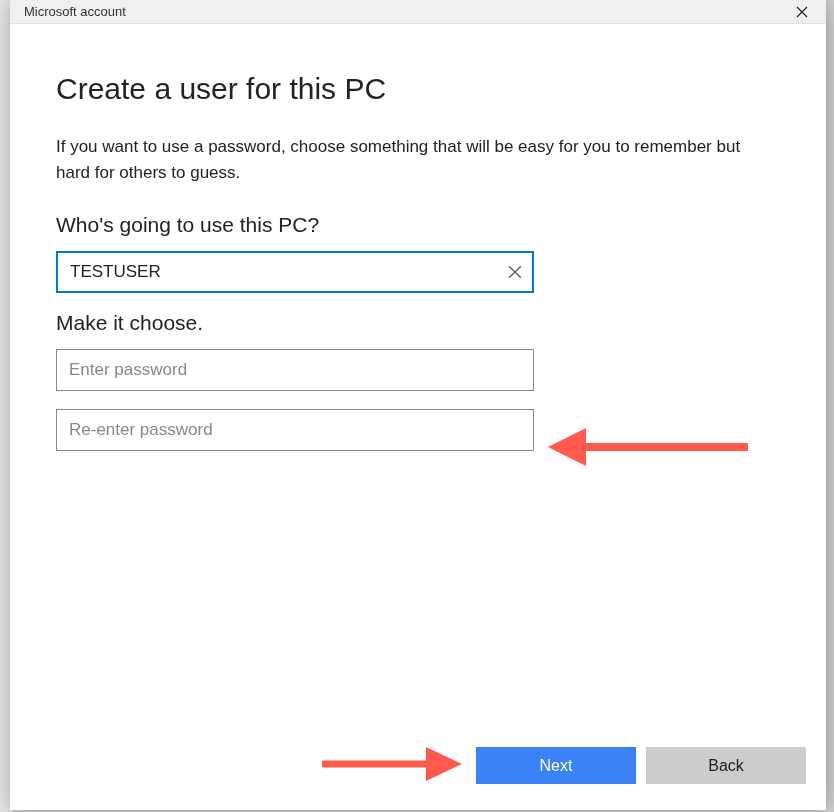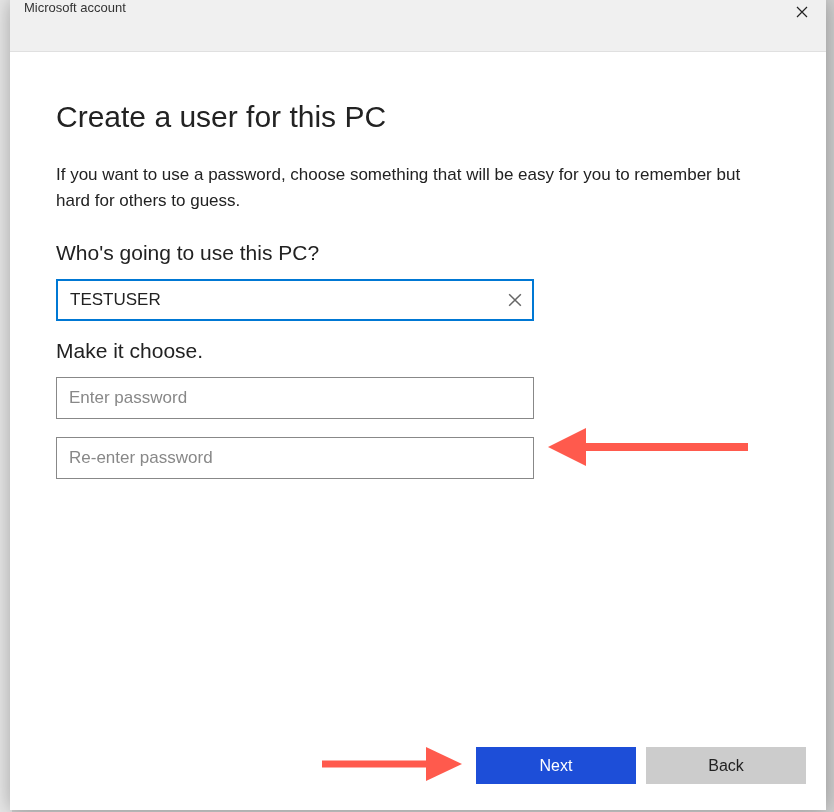--- a/index.html
+++ b/index.html
@@ -20,24 +20,25 @@
       top: 0;
       left: 10px;
       width: 816px;
       height: 810px;
       background: #fff;
       box-shadow: 0 0 20px rgba(0,0,0,0.3);
       display: flex;
       flex-direction: column;
     }
     .titlebar {
-      height: 52px;
+      height: 24px;
       background: #f0f0f0;
       border-bottom: 1px solid #e0e0e0;
       display: flex;
+      align-items: center;
       justify-content: space-between;
       padding: 0 12px 0 14px;
     }
     .titlebar-text {
       font-size: 13px;
       color: #333;
     }
     .close-btn {
       width: 24px;
       height: 24px;
@@ -122,21 +123,21 @@
     }
     .btn {
       width: 160px;
       height: 37px;
       border: none;
       font-size: 16px;
       font-family: inherit;
       cursor: pointer;
     }
     .btn-primary {
-      background: #1d4ed8;
+      background: #3b82f6;
       color: #fff;
     }
     .btn-secondary {
       background: #cccccc;
       color: #222;
     }
     .arrow {
       position: absolute;
       display: flex;
       align-items: center;

